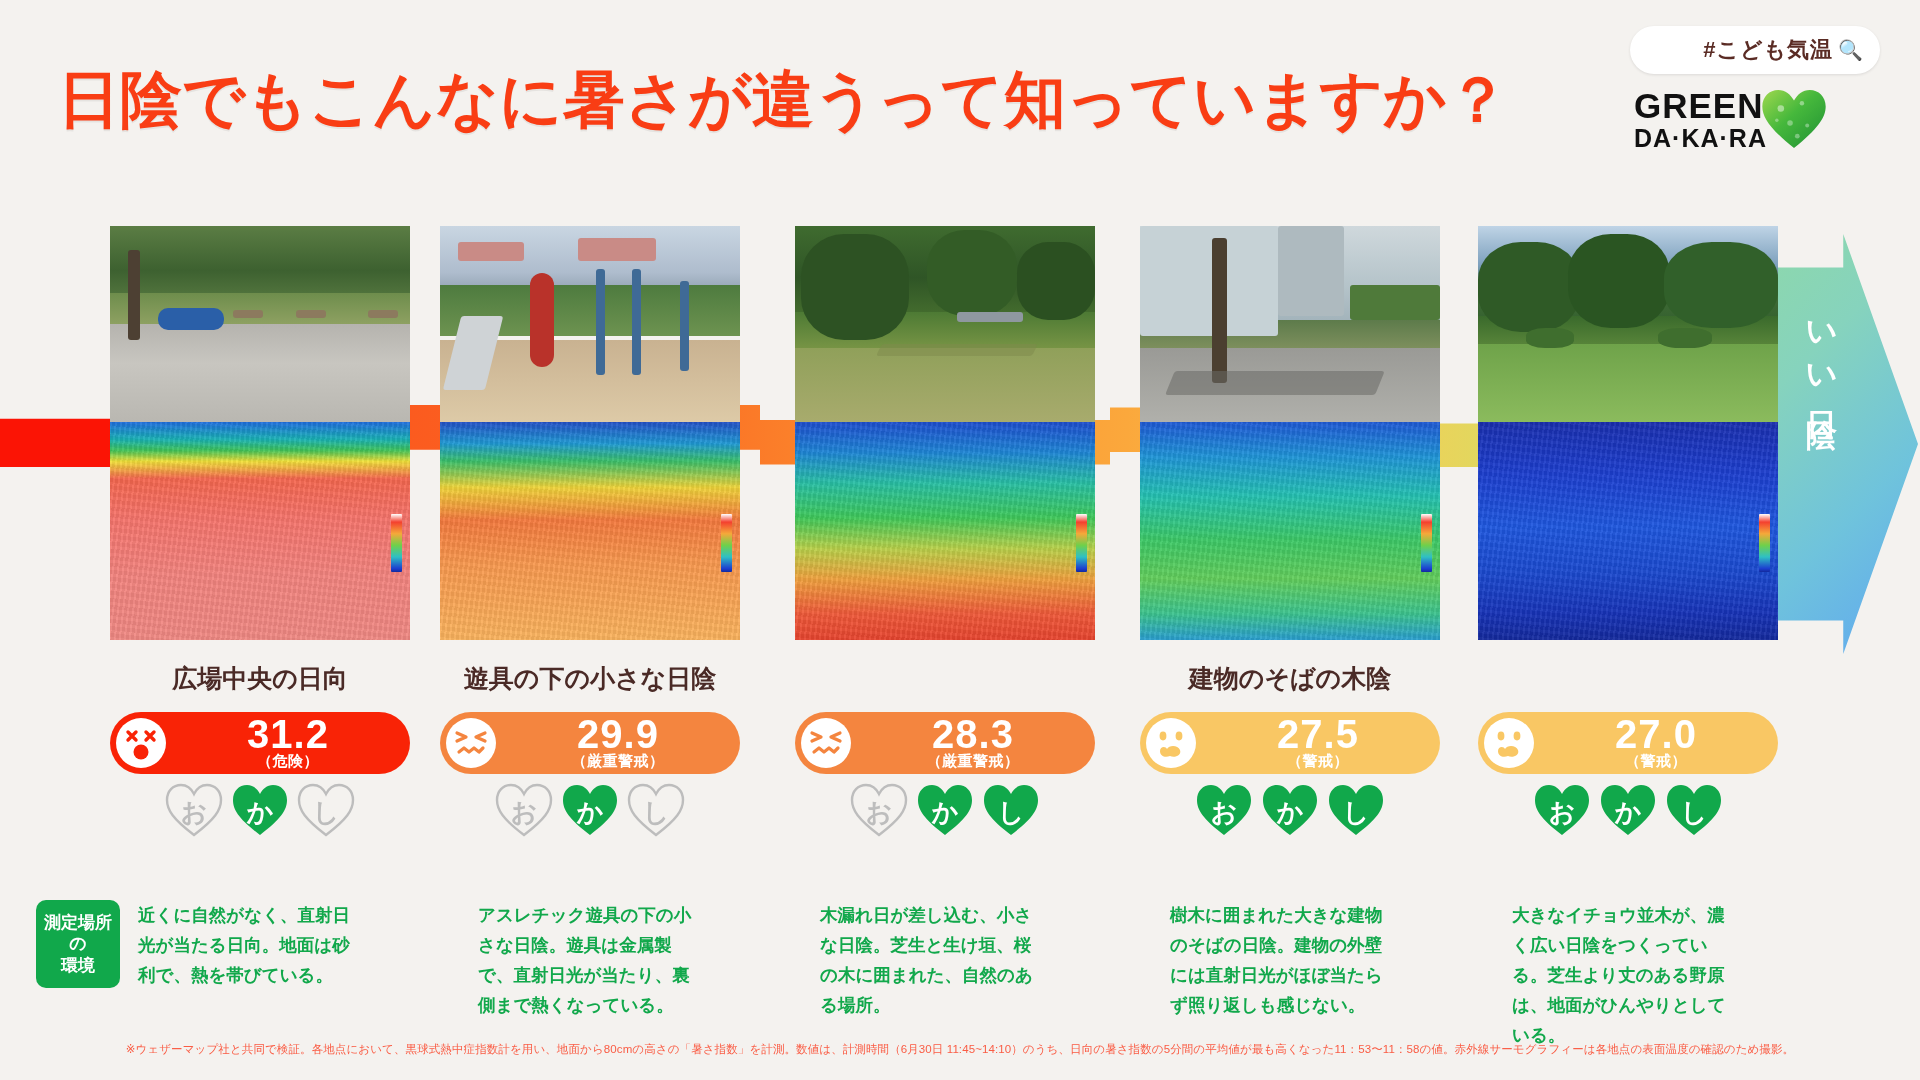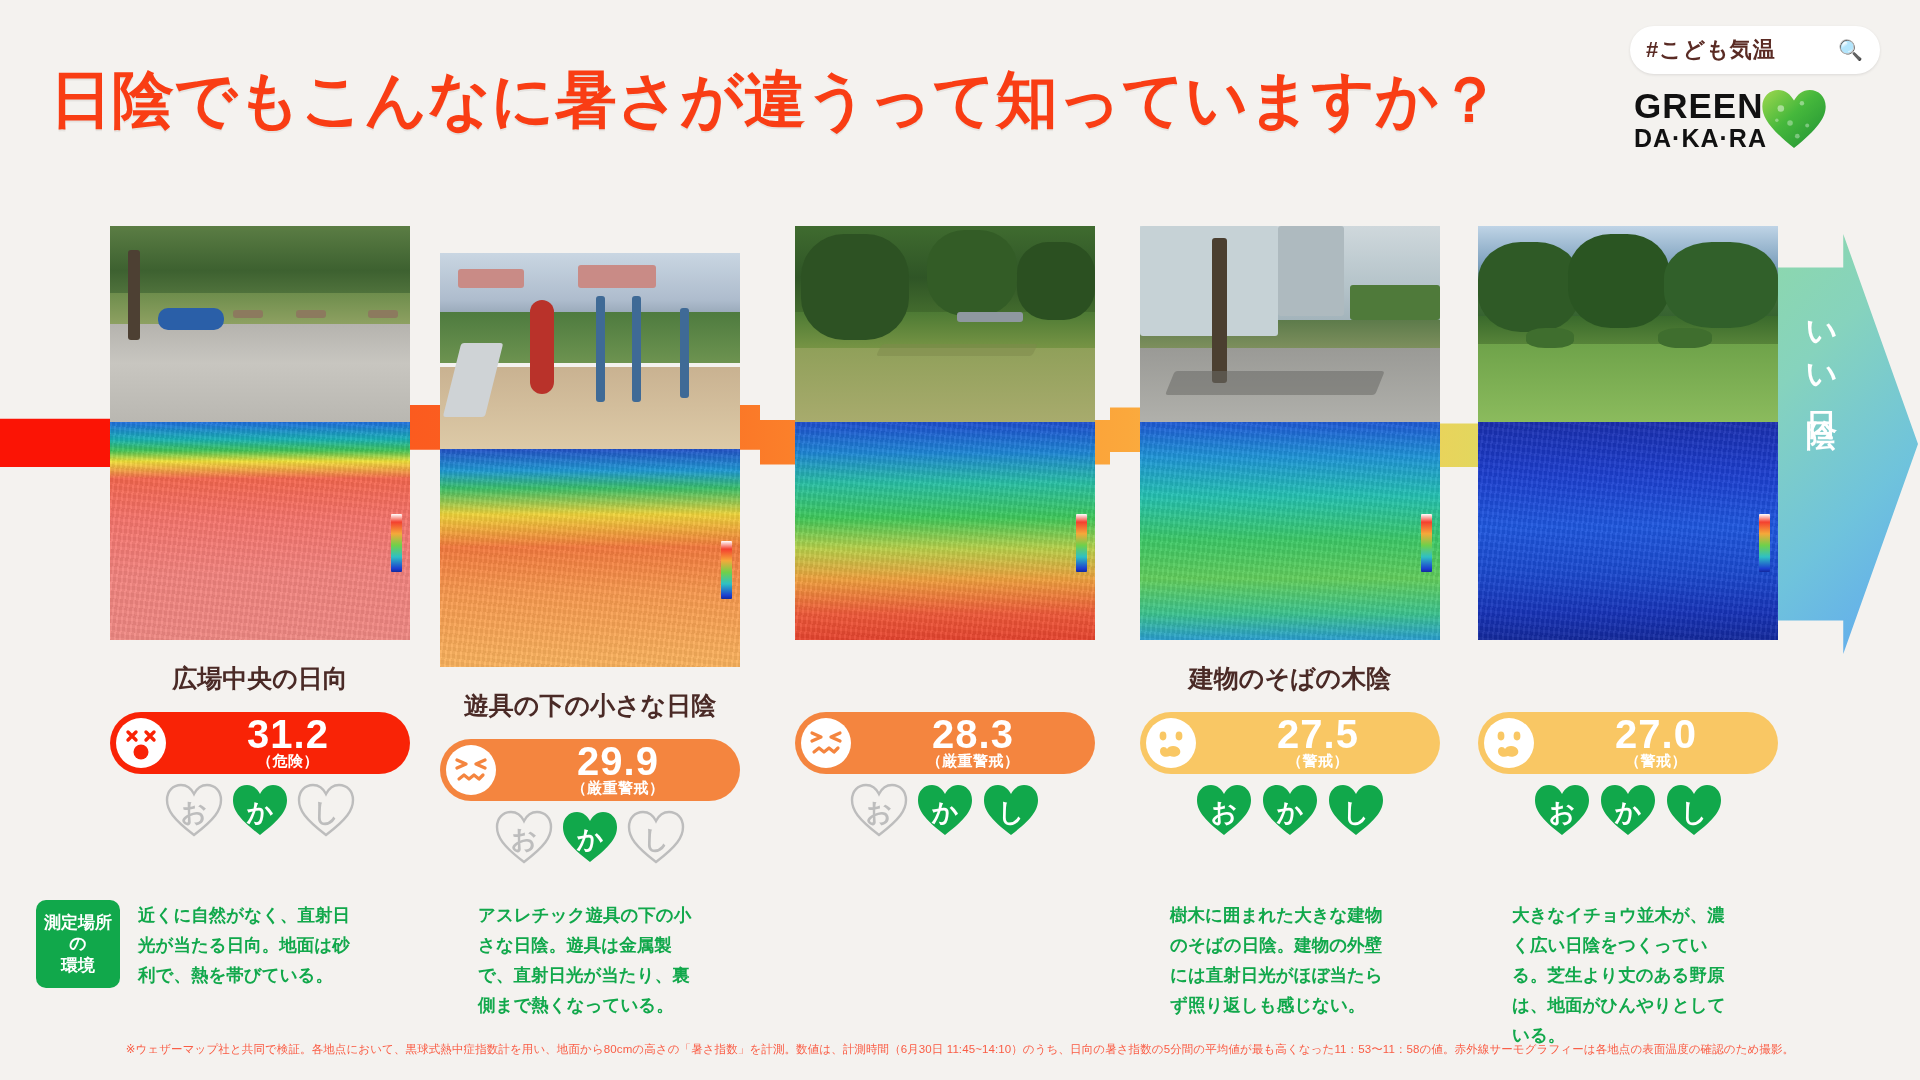--- a/index.html
+++ b/index.html
@@ -7,30 +7,30 @@
     width: 1920px; height: 1080px;
     background: #f4f2ef;
     font-family: "Liberation Sans", "DejaVu Sans", sans-serif;
     overflow: hidden;
   }
 
   #root { position: relative; width: 1920px; height: 1080px; background: #f4f2ef; }
 
   
   .headline {
-    position: absolute; left: 50px; top: 58px;
+    position: absolute; left: 58px; top: 58px;
     font-size: 62px; font-weight: bold; letter-spacing: 0px;
     color: #f93d14; white-space: nowrap;
     text-shadow: 0 2px 0 rgba(0,0,0,0.06);
   }
 
   .brand-wrap { position: absolute; right: 40px; top: 26px; width: 250px; height: 140px; }
   .hash-badge {
     background: #ffffff; border-radius: 26px;
-    height: 48px; display: flex; align-items: center; justify-content: space-between;
+    height: 48px; display: flex; align-items: center; justify-content: flex-end;
     gap: 3px; padding: 0 16px;
     box-shadow: 0 1px 3px rgba(0,0,0,0.10);
     font-size: 22px; font-weight: bold; color: #5a2b24; letter-spacing: 1px;
   }
   .hash-badge .mag { font-size: 20px; margin-left: 2px; }
   .green-dakara { display: flex; align-items: flex-start; margin-top: 14px; padding-left: 4px; }
   .gd-text { line-height: 1; }
   .gd-green { font-size: 35px; font-weight: bold; color: #111; letter-spacing: 1px; }
   .gd-dakara { font-size: 25px; font-weight: bold; color: #111; letter-spacing: 1px; margin-top: 3px; }
   .gd-heart { position: relative; width: 66px; height: 62px; margin-left: -6px; margin-bottom: 6px; }
@@ -57,21 +57,21 @@
   .arrow-label {
     position: absolute; right: 78px; top: 300px;
     writing-mode: vertical-rl; text-orientation: upright;
     color: #fff; font-size: 31px; font-weight: bold; letter-spacing: 8px;
   }
 
   
   .cols { position: absolute; left: 0; top: 226px; width: 1920px; height: 560px; }
   .col { position: absolute; top: 0; width: 300px; }
   .col.c0 { left: 110px; }
-  .col.c1 { left: 440px; margin-top: 27px; }
+  .col.c1 { left: 440px; }
   .col.c2 { left: 795px; }
   .col.c3 { left: 1140px; }
   .col.c4 { left: 1478px; }
 
   .photo { width: 300px; height: 196px; overflow: hidden; position: relative; }
   .thermal { width: 300px; height: 218px; overflow: hidden; position: relative; }
 
   
   .ph-sky { position:absolute; left:0; top:0; width:100%; height:38%; }
   .ph-mid { position:absolute; left:0; top:30%; width:100%; height:36%; }
@@ -481,18 +481,19 @@
 
 
   <div class="env-badge">
     <span>測定場所</span>
     <span>の</span>
     <span>環境</span>
   </div>
 
   <div class="desc d1">アスレチック遊具の下の小さな日陰。遊具は金属製で、直射日光が当たり、裏側まで熱くなっている。</div>
   <div class="desc d0">近くに自然がなく、直射日光が当たる日向。地面は砂利で、熱を帯びている。</div>
+  <div class="desc d2">木漏れ日が差し込む、小さな日陰。芝生と生け垣、桜の木に囲まれた、自然のある場所。</div>
   <div class="desc d3">樹木に囲まれた大きな建物のそばの日陰。建物の外壁には直射日光がほぼ当たらず照り返しも感じない。</div>
   <div class="desc d4">大きなイチョウ並木が、濃く広い日陰をつくっている。芝生より丈のある野原は、地面がひんやりとしている。</div>
 
   <div class="footnote">※ウェザーマップ社と共同で検証。各地点において、黒球式熱中症指数計を用い、地面から80cmの高さの「暑さ指数」を計測。数値は、計測時間（6月30日 11:45~14:10）のうち、日向の暑さ指数の5分間の平均値が最も高くなった11：53〜11：58の値。赤外線サーモグラフィーは各地点の表面温度の確認のため撮影。</div>
 
 </div>
 
 </body></html>

